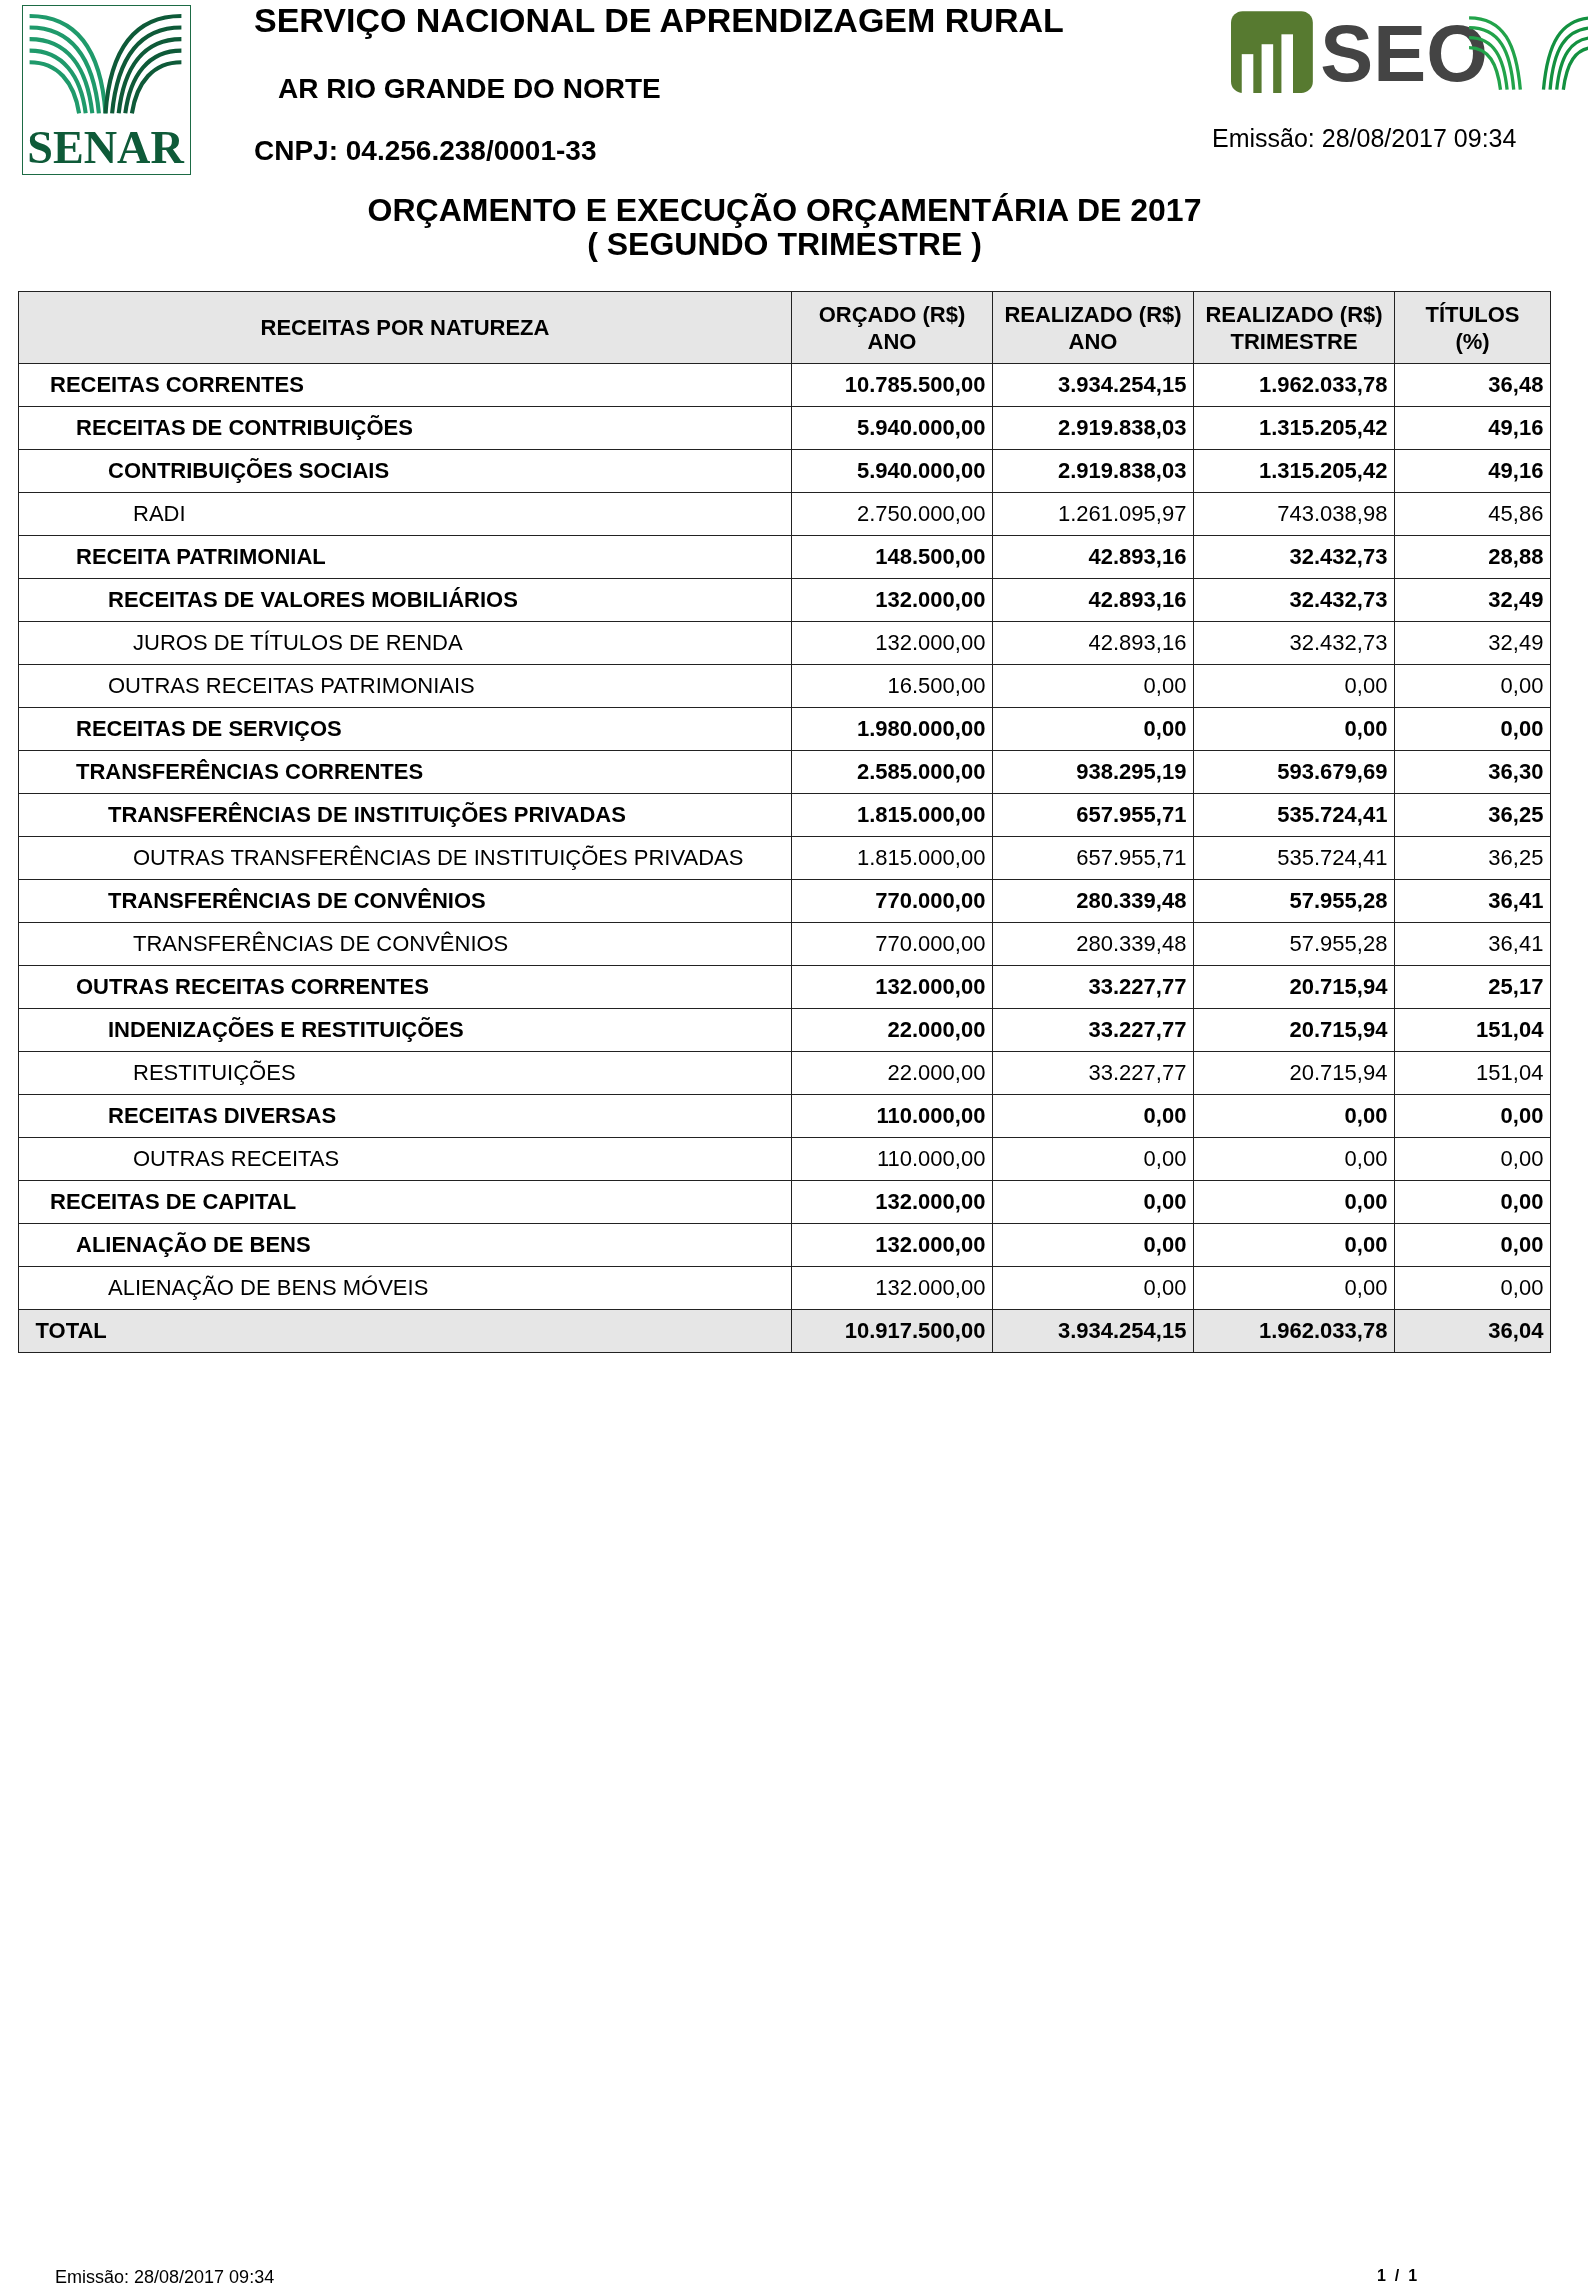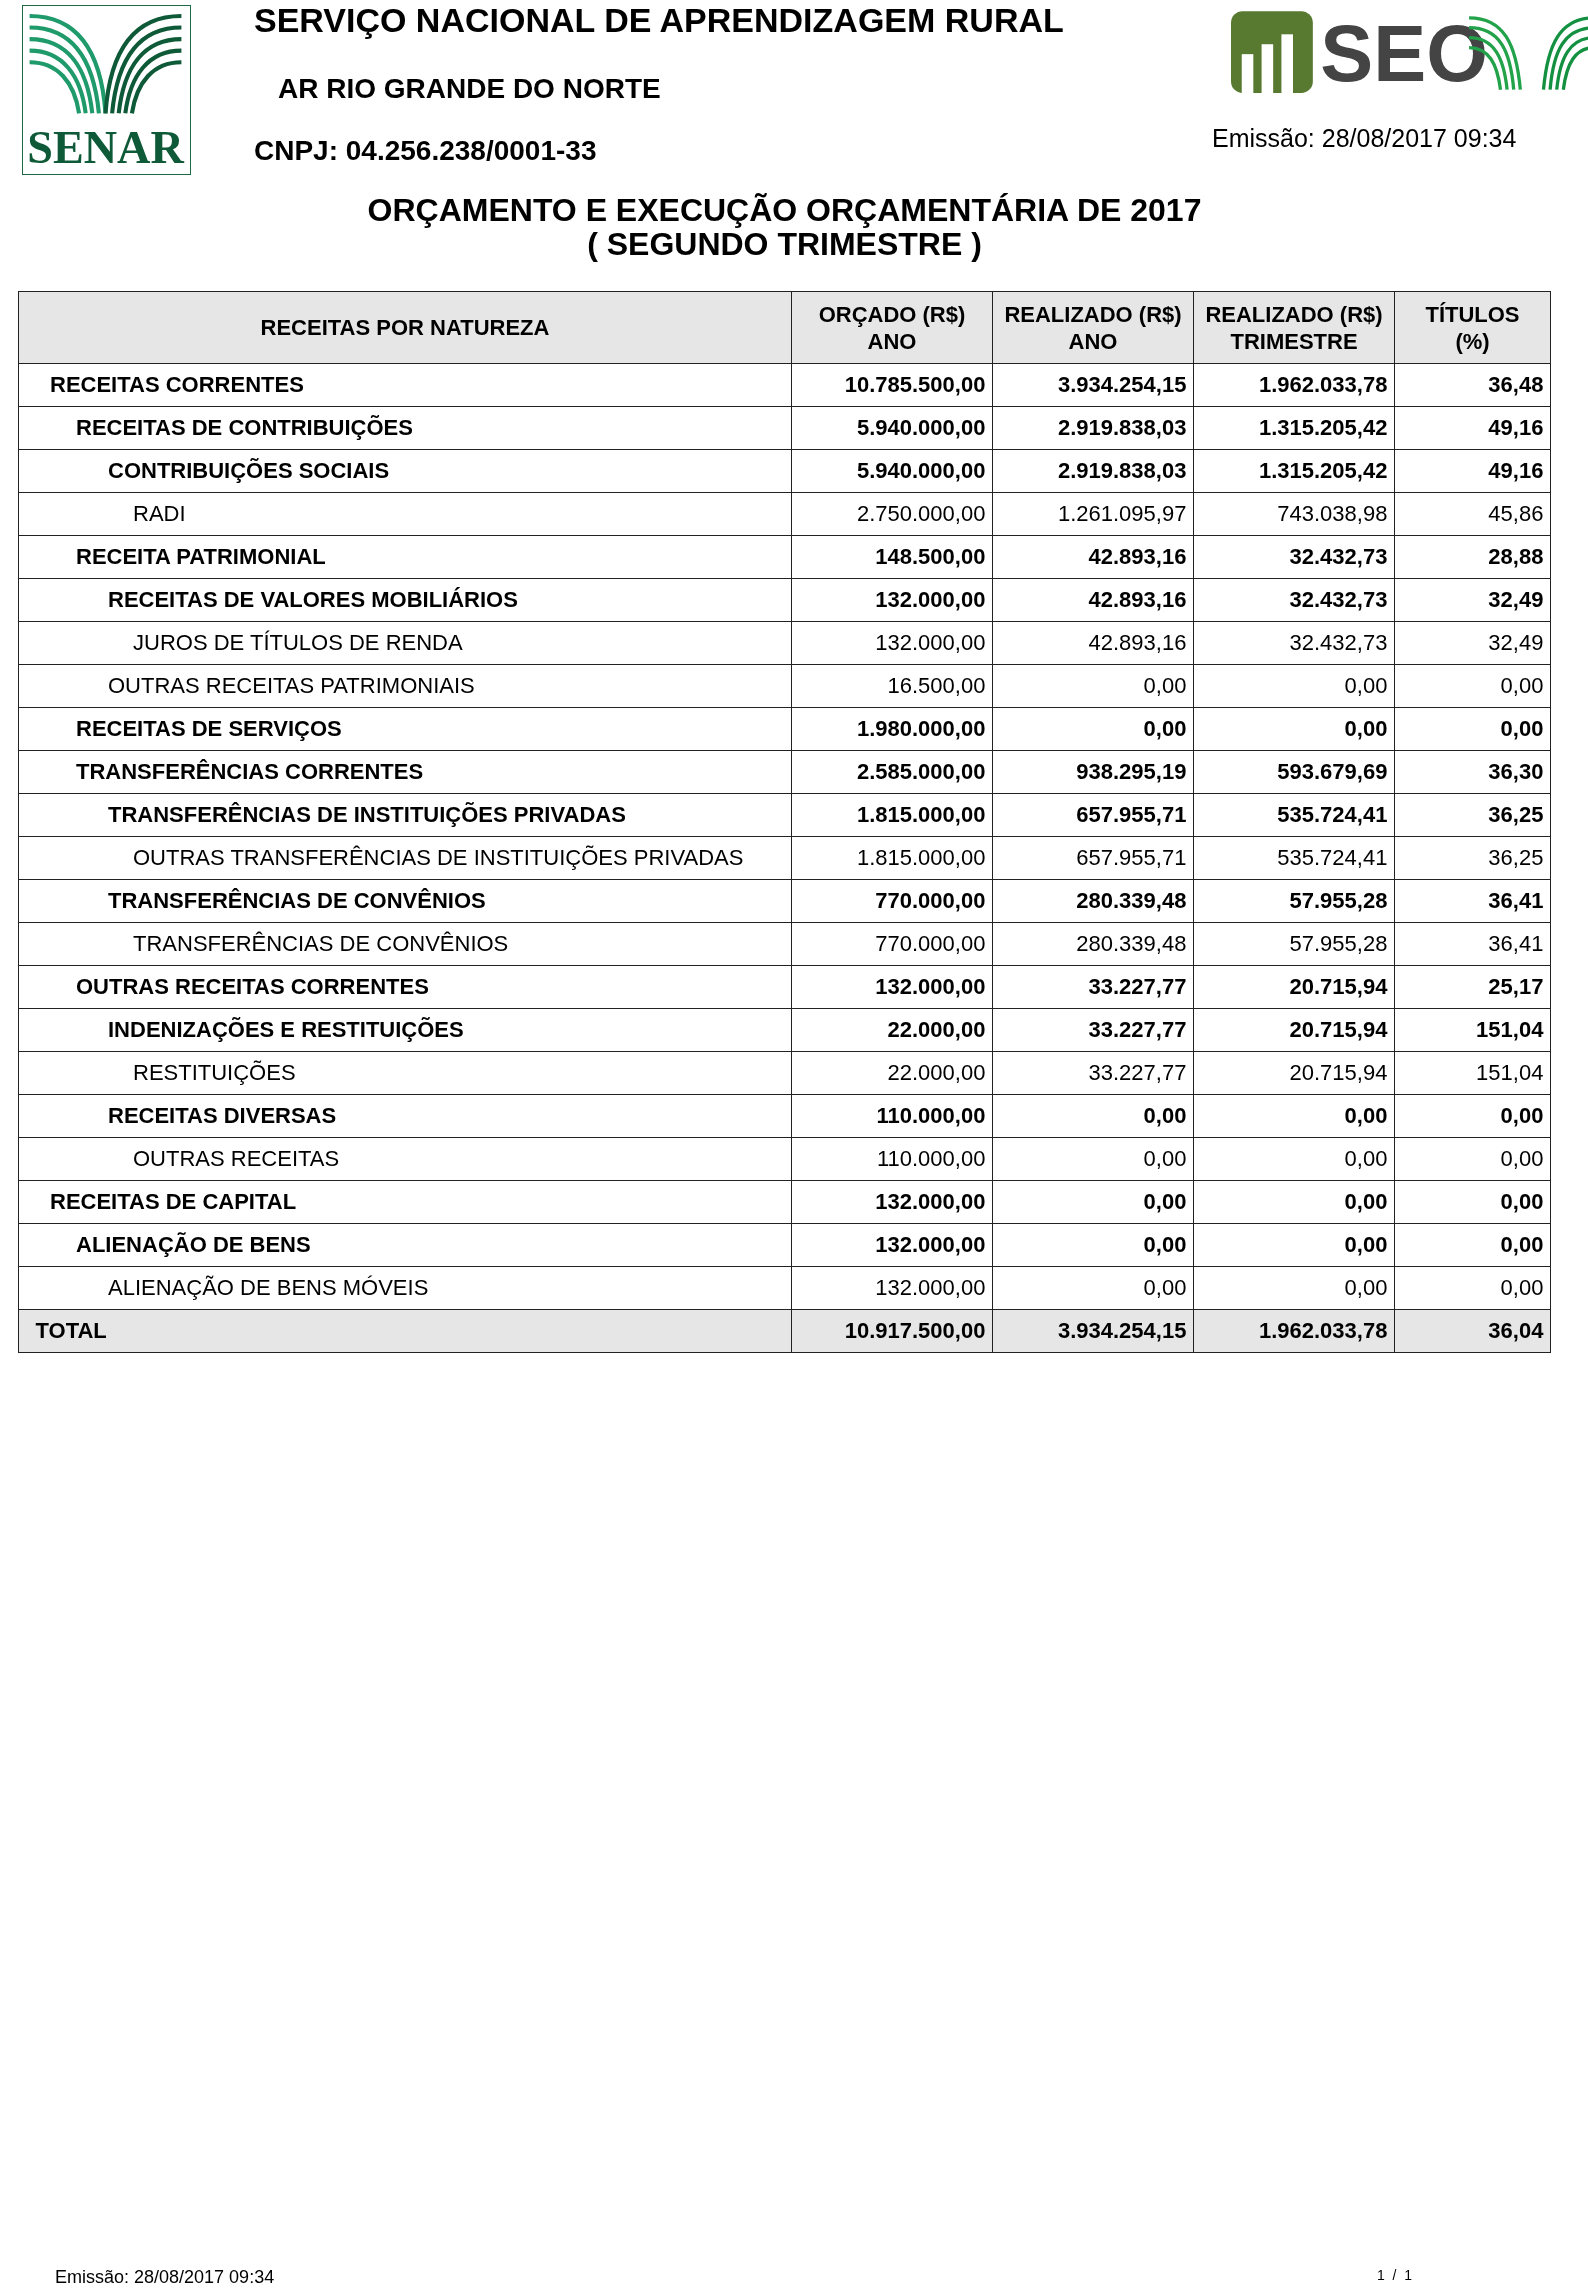--- a/index.html
+++ b/index.html
@@ -21,21 +21,21 @@
   table.budget td { height: 42px; text-align: right; }
   table.budget td.name { text-align: left; margin-top: 12px; }
   tr.bold td { font-weight: bold; }
   tr.total td { background: #e6e6e6; font-weight: bold; }
   .lvl0 { padding-left: 31px !important; }
   .lvl1 { padding-left: 57px !important; }
   .lvl2 { padding-left: 89px !important; }
   .lvl3 { padding-left: 114px !important; }
   .lvlt { padding-left: 16.5px !important; }
   .footer-left { left: 55px; top: 2267px; font-size: 18px; white-space: nowrap; }
-  .footer-right { left: 1377px; top: 2267px; font-size: 14px; white-space: pre; }
+  .footer-right { left: 1377px; top: 2267px; font-size: 16px; white-space: pre; font-weight: bold; }
 </style>
 </head>
 <body>
 
 <div id="senar-logo" class="abs">
   <svg width="165" height="166" viewBox="0 0 200 201">
     <g fill="none" stroke-width="5">
       <path d="M8 12 C 70 12, 95 60, 100 130" stroke="#1f9a6b"></path>
       <path d="M8 26 C 62 26, 86 68, 92 130" stroke="#1f9a6b"></path>
       <path d="M8 40 C 55 40, 78 76, 84 130" stroke="#1f9a6b"></path>

